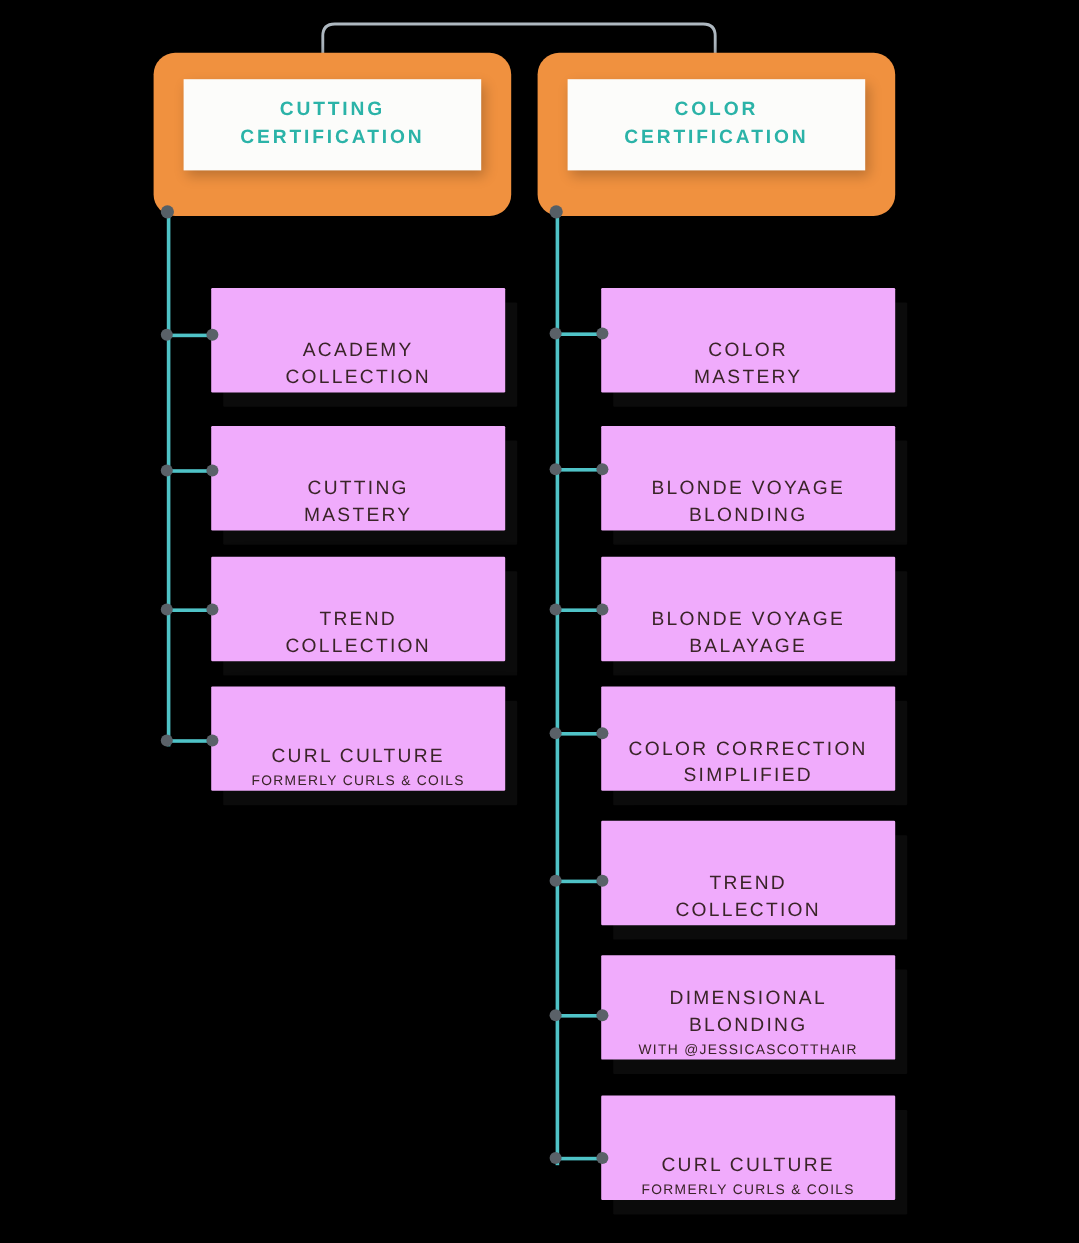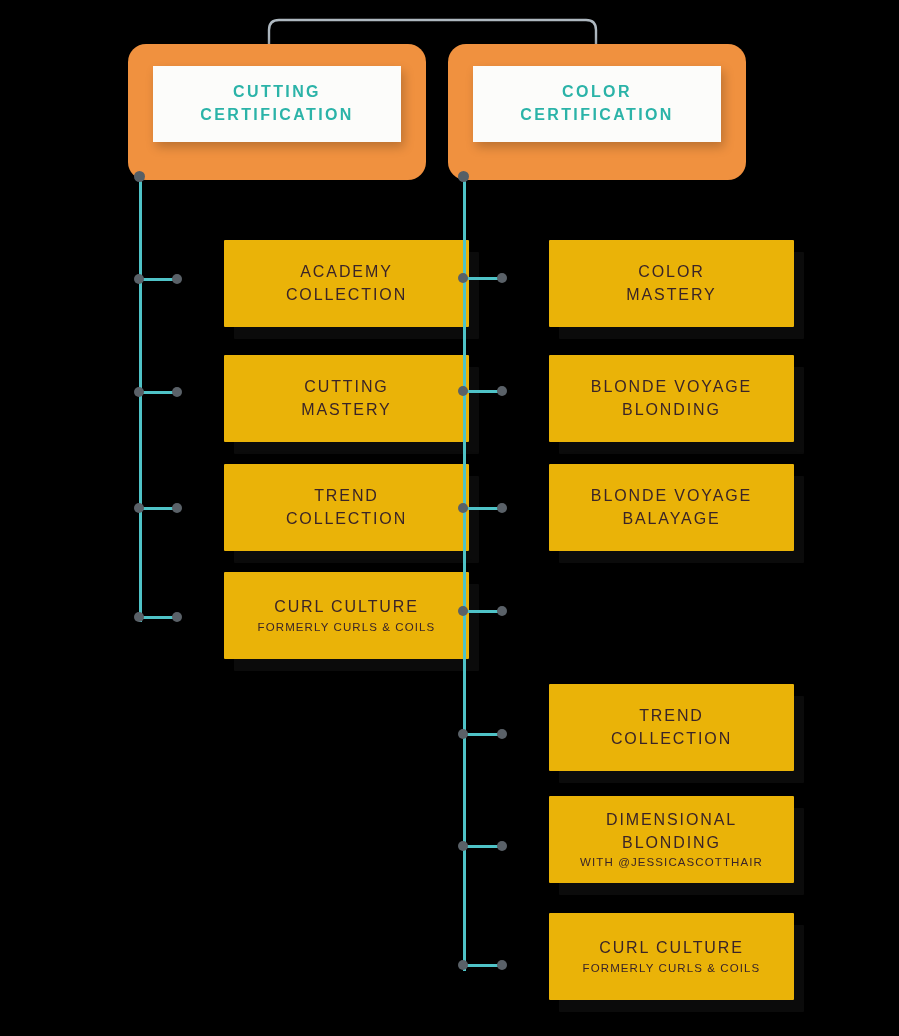--- a/index.html
+++ b/index.html
@@ -45,27 +45,26 @@
   .stub{position:absolute;height:3px;background:#4FC3C7;}
   .dot{
     position:absolute;width:11px;height:11px;border-radius:50%;
     background:#565F66;
   }
   .dot-sm{width:10px;height:10px;background:#5A6168;}
 
   
   .card{
     position:absolute;
-    background:#eab308;
+    background:#f0abfc;
     box-shadow:10px 12px 0 rgba(12,12,12,.92),
                14px 18px 26px rgba(0,0,0,.85);
     display:flex;flex-direction:column;
-    align-items:center;justify-content:center;
+    align-items:center;justify-content:flex-end;
     border-radius:1px;
-    margin-left:48px;
   }
   .card-title{
     color:#3A2428;
     font-size:16px;
     letter-spacing:1.9px;
     line-height:1.42;
     text-align:center;
     text-transform:uppercase;
     white-space:pre-line;
     padding:0 10px;
@@ -170,20 +169,25 @@
 
   <div class="card" style="left:501px;top:464px;width:245px;height:87px;">
     <div class="card-title">BLONDE VOYAGE
 BALAYAGE</div>
 
   </div>
   <div class="stub" style="left:463px;top:507px;width:43px;"></div>
   <div class="dot dot-sm" style="left:458px;top:503px;"></div>
   <div class="dot dot-sm" style="left:497px;top:503px;"></div>
 
+  <div class="card" style="left:501px;top:572px;width:245px;height:87px;">
+    <div class="card-title">COLOR CORRECTION
+SIMPLIFIED</div>
+
+  </div>
   <div class="stub" style="left:463px;top:610px;width:43px;"></div>
   <div class="dot dot-sm" style="left:458px;top:606px;"></div>
   <div class="dot dot-sm" style="left:497px;top:606px;"></div>
 
   <div class="card" style="left:501px;top:684px;width:245px;height:87px;">
     <div class="card-title">TREND
 COLLECTION</div>
 
   </div>
   <div class="stub" style="left:463px;top:733px;width:43px;"></div>

